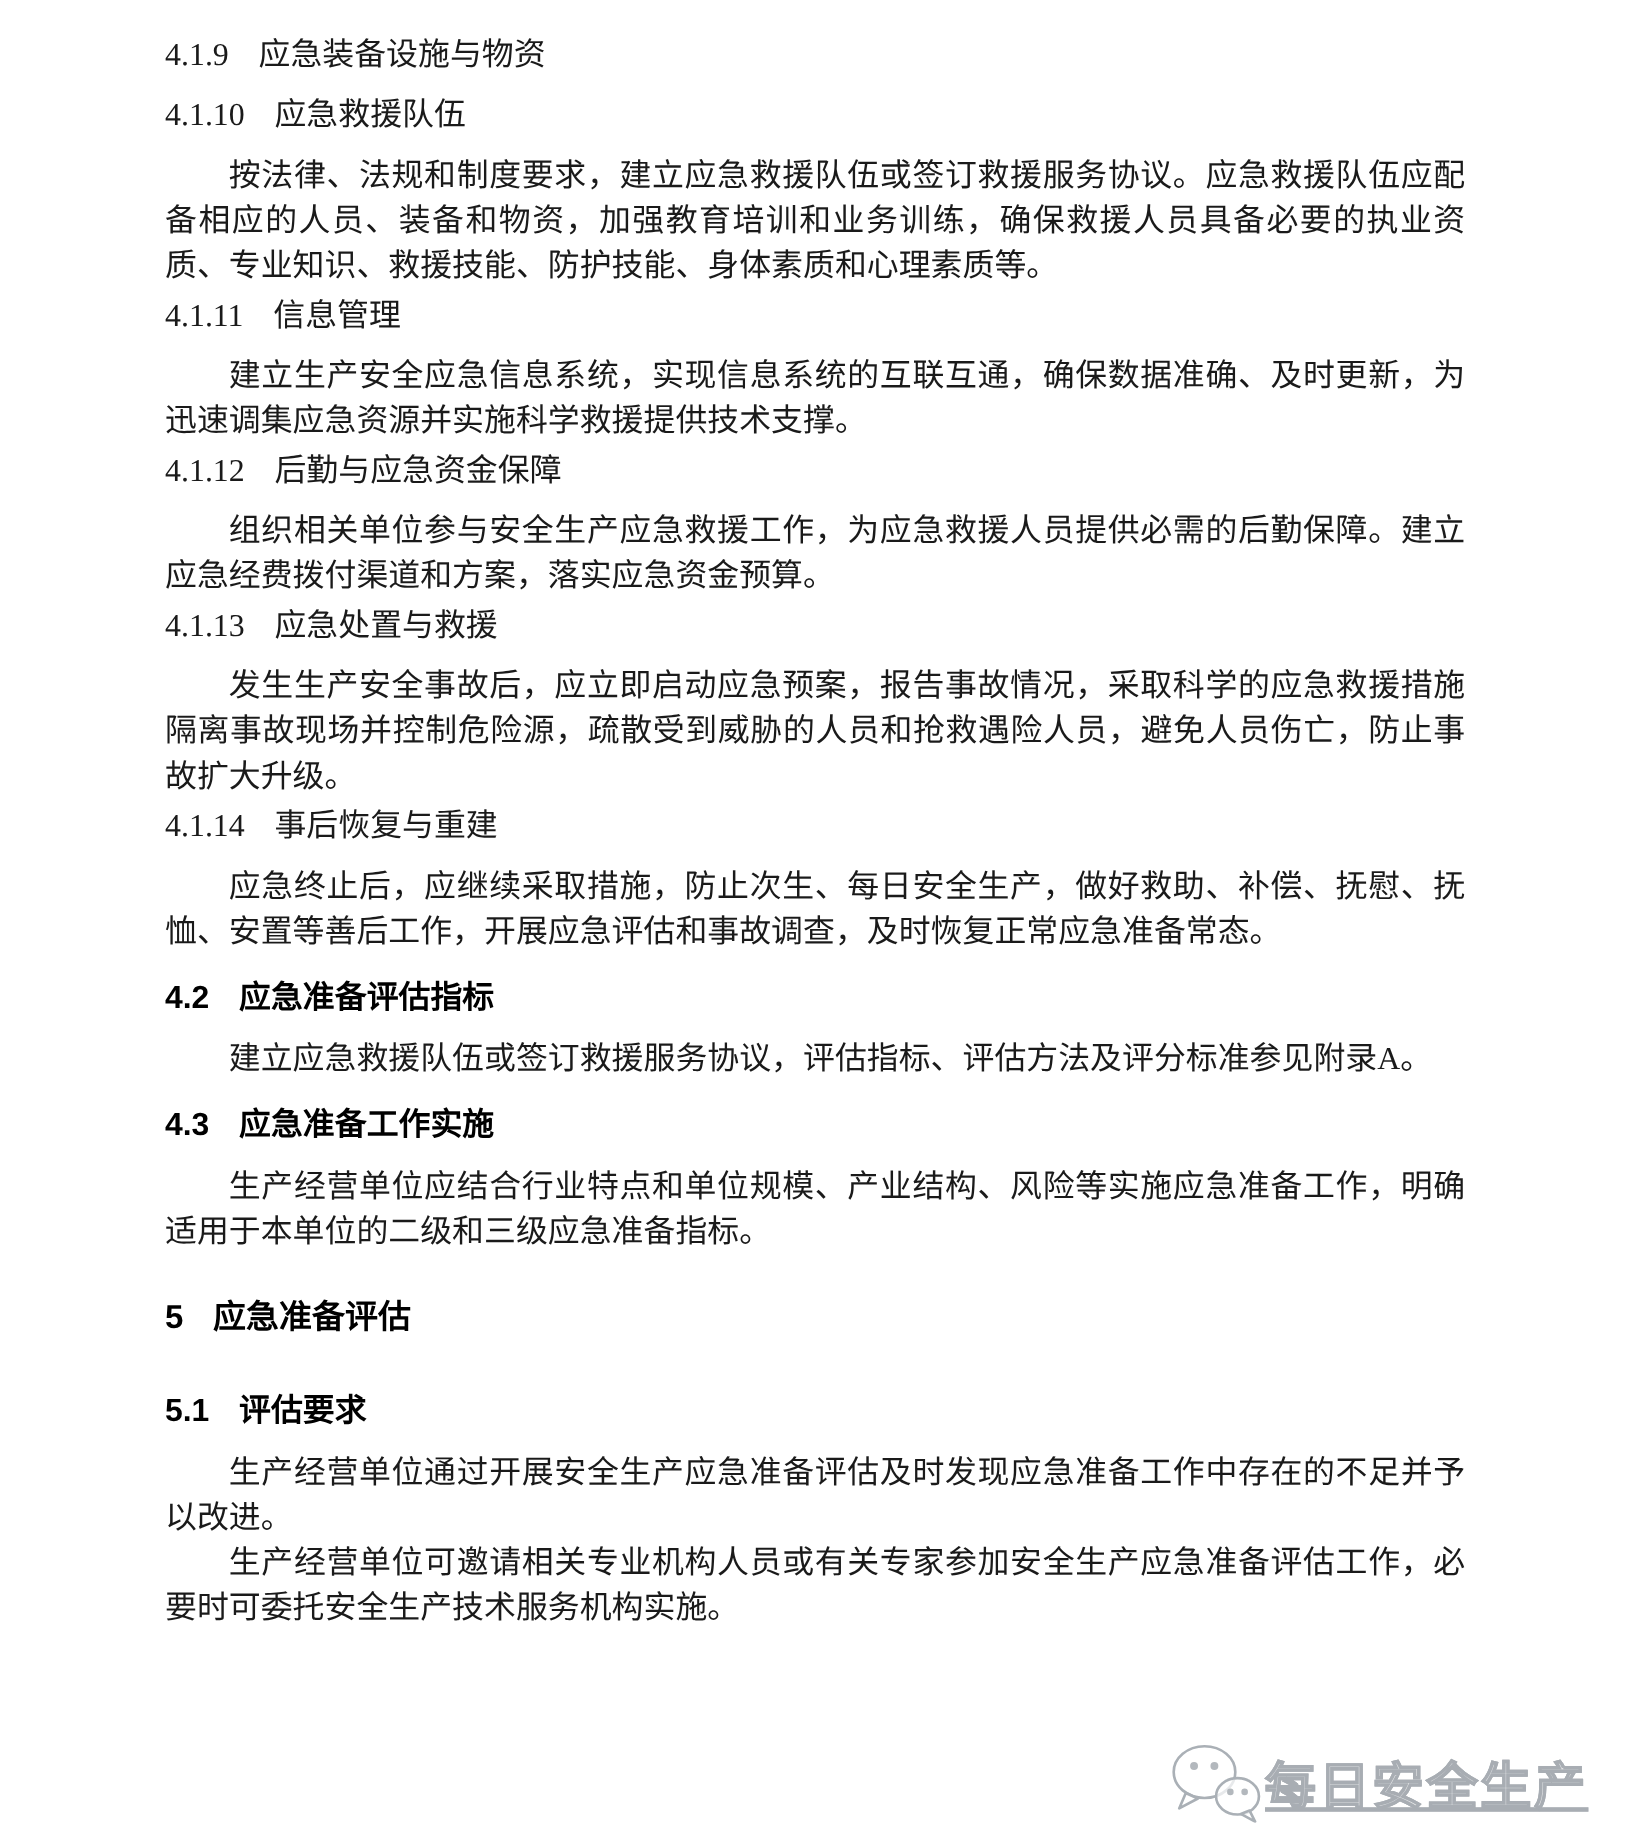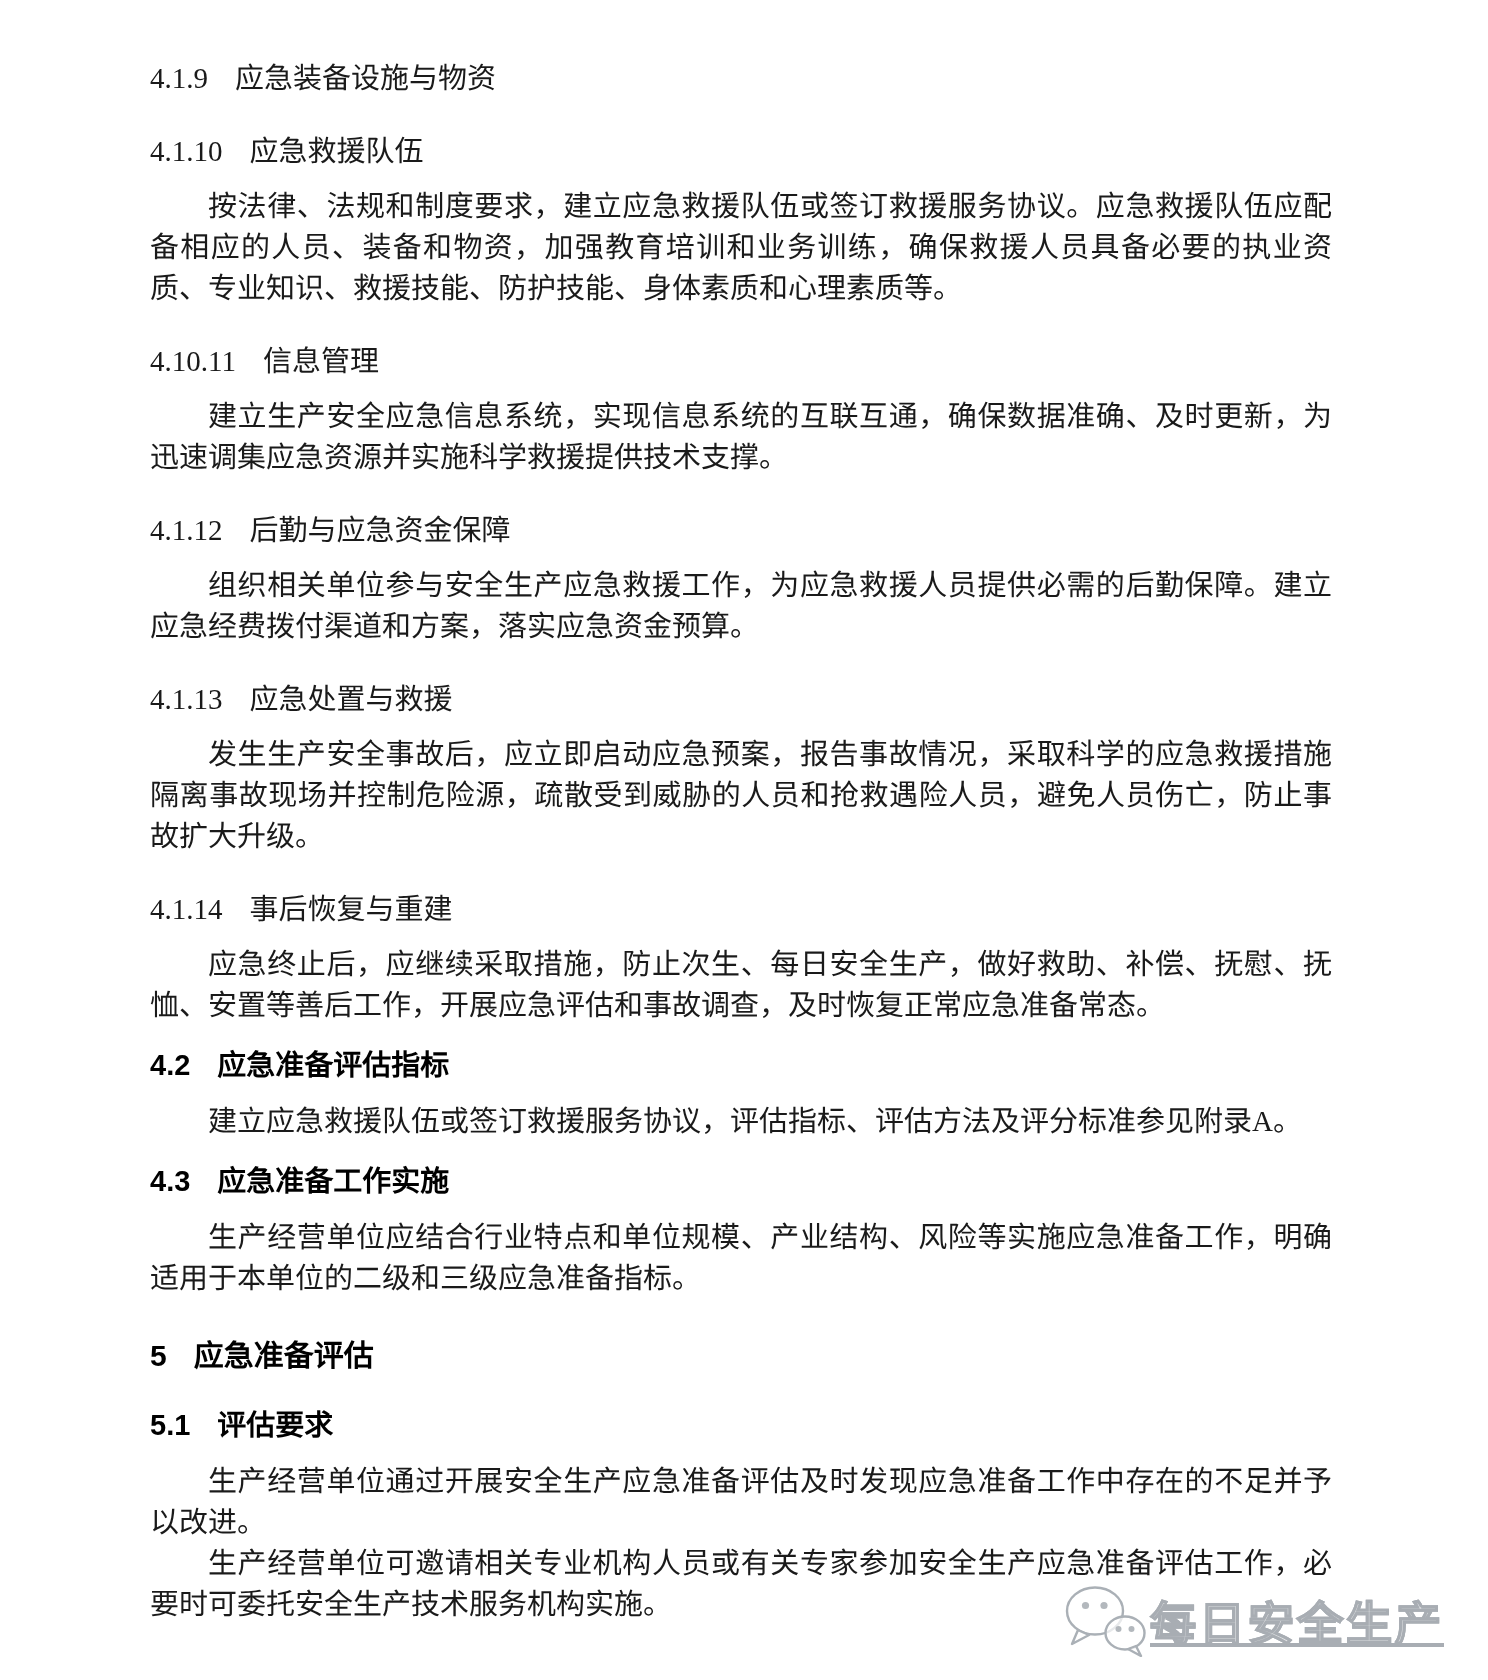--- a/index.html
+++ b/index.html
@@ -25,40 +25,40 @@
     font-size: 29px;
     line-height: 41px;
     text-indent: 58px;
     text-align: justify;
     text-justify: inter-ideograph;
   }
   .h3 {
     font-size: 29px;
     line-height: 41px;
     font-weight: normal;
-    margin: 32px 0 14px 0;
+    margin: 4px 0 14px 0;
   }
   .h2 {
     font-size: 29px;
     line-height: 44px;
     font-weight: bold;
     font-family: Liberation Sans, sans-serif;
     color: #000;
     margin: 17px 0 14px 0;
   }
   .h1 {
     font-size: 30px;
     line-height: 46px;
     font-weight: bold;
     font-family: "Liberation Sans", "DejaVu Sans", sans-serif;
     color: #000;
     margin: 34px 0 0 0;
   }
   .h1 + .h2 {
-    margin-top: 24px;
+    margin-top: 40px;
   }
   .num {
     display: inline-block;
     margin-right: 27px;
   }
   
   .watermark {
     position: absolute;
     left: 1062px;
     top: 1583px;
@@ -86,21 +86,21 @@
 </style>
 </head>
 <body>
 
 <div class="page">
 
   <main class="doc" id="doc">
       <div class="h3"><span class="num">4.1.9</span><span>应急装备设施与物资</span></div>
       <div class="h3"><span class="num">4.1.10</span><span>应急救援队伍</span></div>
       <p class="para">按法律、法规和制度要求，建立应急救援队伍或签订救援服务协议。应急救援队伍应配备相应的人员、装备和物资，加强教育培训和业务训练，确保救援人员具备必要的执业资质、专业知识、救援技能、防护技能、身体素质和心理素质等。</p>
-      <div class="h3"><span class="num">4.10.11</span><span>信息管理</span></div>
+      <div class="h3"><span class="num">4.1.11</span><span>信息管理</span></div>
       <p class="para">建立生产安全应急信息系统，实现信息系统的互联互通，确保数据准确、及时更新，为迅速调集应急资源并实施科学救援提供技术支撑。</p>
       <div class="h3"><span class="num">4.1.12</span><span>后勤与应急资金保障</span></div>
       <p class="para">组织相关单位参与安全生产应急救援工作，为应急救援人员提供必需的后勤保障。建立应急经费拨付渠道和方案，落实应急资金预算。</p>
       <div class="h3"><span class="num">4.1.13</span><span>应急处置与救援</span></div>
       <p class="para">发生生产安全事故后，应立即启动应急预案，报告事故情况，采取科学的应急救援措施隔离事故现场并控制危险源，疏散受到威胁的人员和抢救遇险人员，避免人员伤亡，防止事故扩大升级。</p>
       <div class="h3"><span class="num">4.1.14</span><span>事后恢复与重建</span></div>
       <p class="para">应急终止后，应继续采取措施，防止次生、每日安全生产，做好救助、补偿、抚慰、抚恤、安置等善后工作，开展应急评估和事故调查，及时恢复正常应急准备常态。</p>
       <div class="h2"><span class="num">4.2</span><span>应急准备评估指标</span></div>
       <p class="para">建立应急救援队伍或签订救援服务协议，评估指标、评估方法及评分标准参见附录A。</p>
       <div class="h2"><span class="num">4.3</span><span>应急准备工作实施</span></div>

